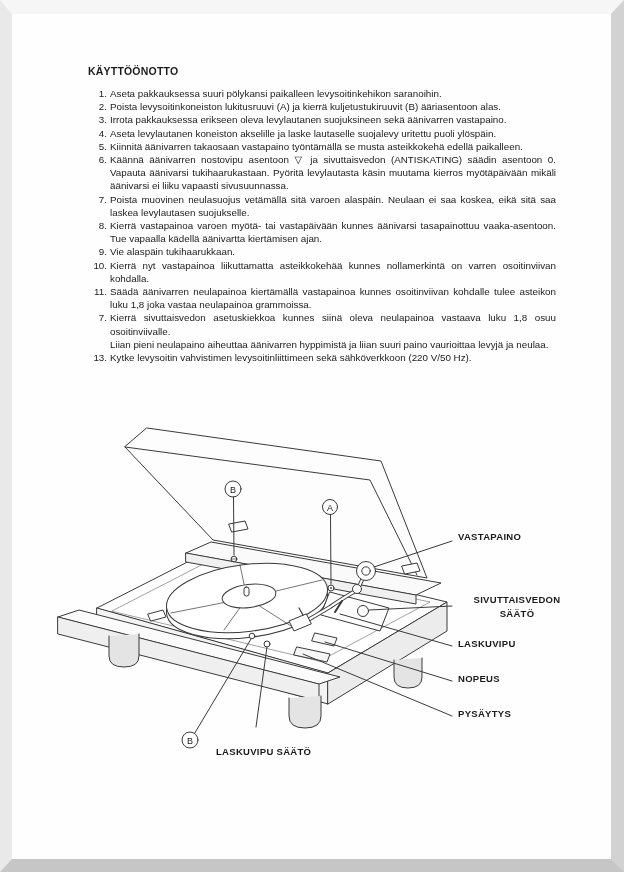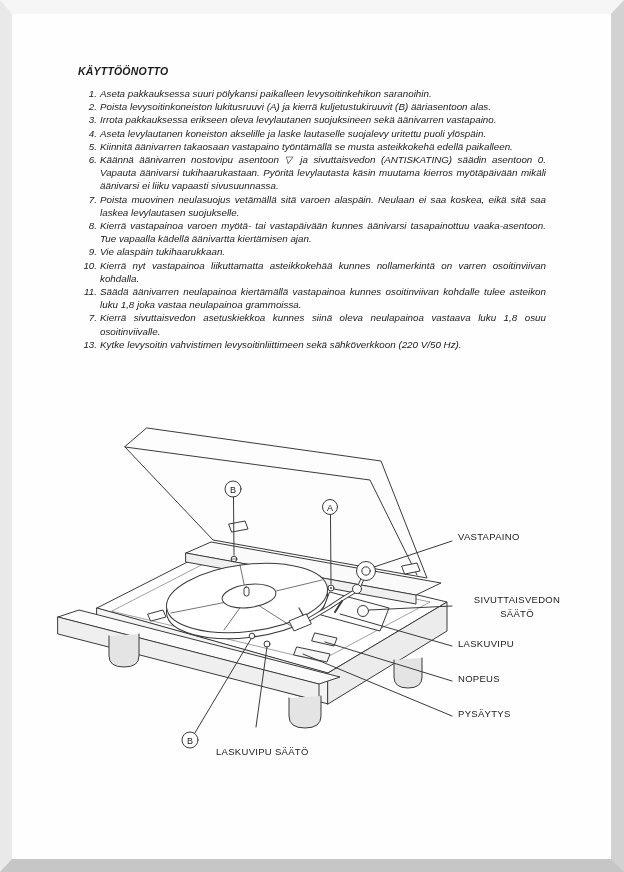--- a/index.html
+++ b/index.html
@@ -7,29 +7,29 @@
     position:relative;width:624px;height:872px;background:#fefefe;overflow:hidden;
     font-family:"Liberation Sans",sans-serif;color:#1a1a1a;
   }
   
   .frame{
     position:absolute;inset:0;box-sizing:border-box;z-index:10;pointer-events:none;
     border-style:solid;border-width:14px 13px 13px 12px;
     border-top-color:#f6f6f6;border-right-color:#d2d2d2;
     border-bottom-color:#c6c6c6;border-left-color:#e9e9e9;
   }
-  .content{position:absolute;left:78px;top:65px;width:468px;z-index:2;font-style:italic;}
+  .content{position:absolute;left:88px;top:65px;width:468px;z-index:2;}
   .doc-title{font-size:10.5px;font-weight:bold;letter-spacing:.2px;line-height:13px;margin:0 0 9px 0;}
   .steps{list-style:none;margin:0;padding:0;font-size:9.8px;line-height:13.2px;}
   .step{position:relative;padding-left:22px;text-align:justify;}
   .step-num{position:absolute;left:0;top:0;width:19px;text-align:right;}
   .diagram{position:absolute;left:0;top:0;z-index:1;}
   .callout-letter{font-family:"Liberation Sans",sans-serif;font-size:9px;fill:#1a1a1a;stroke:none;}
   .dlabel{
-    position:absolute;z-index:2;font-size:9.5px;font-weight:normal;letter-spacing:.3px;
+    position:absolute;z-index:2;font-size:9.5px;font-weight:bold;letter-spacing:.3px;
     line-height:14px;white-space:nowrap;color:#1a1a1a;
   }
   .dlabel.wrap{white-space:normal;width:118px;text-align:center;}
 </style>
 </head>
 <body>
 
 <div class="stage">
 
   <div class="content">
@@ -39,21 +39,21 @@
       <li class="step"><span class="step-num">2.</span><span>Poista levysoitinkoneiston lukitusruuvi (A) ja kierrä kuljetustukiruuvit (B) ääriasentoon alas.</span></li>
       <li class="step"><span class="step-num">3.</span><span>Irrota pakkauksessa erikseen oleva levylautanen suojuksineen sekä äänivarren vastapaino.</span></li>
       <li class="step"><span class="step-num">4.</span><span>Aseta levylautanen koneiston akselille ja laske lautaselle suojalevy uritettu puoli ylöspäin.</span></li>
       <li class="step"><span class="step-num">5.</span><span>Kiinnitä äänivarren takaosaan vastapaino työntämällä se musta asteikkokehä edellä paikalleen.</span></li>
       <li class="step"><span class="step-num">6.</span><span>Käännä äänivarren nostovipu asentoon ▽ ja sivuttaisvedon (ANTISKATING) säädin asentoon 0. Vapauta äänivarsi tukihaarukastaan. Pyöritä levylautasta käsin muutama kierros myötäpäivään mikäli äänivarsi ei liiku vapaasti sivusuunnassa.</span></li>
       <li class="step"><span class="step-num">7.</span><span>Poista muovinen neulasuojus vetämällä sitä varoen alaspäin. Neulaan ei saa koskea, eikä sitä saa laskea levylautasen suojukselle.</span></li>
       <li class="step"><span class="step-num">8.</span><span>Kierrä vastapainoa varoen myötä- tai vastapäivään kunnes äänivarsi tasapainottuu vaaka-asentoon. Tue vapaalla kädellä äänivartta kiertämisen ajan.</span></li>
       <li class="step"><span class="step-num">9.</span><span>Vie alaspäin tukihaarukkaan.</span></li>
       <li class="step"><span class="step-num">10.</span><span>Kierrä nyt vastapainoa liikuttamatta asteikkokehää kunnes nollamerkintä on varren osoitinviivan kohdalla.</span></li>
       <li class="step"><span class="step-num">11.</span><span>Säädä äänivarren neulapainoa kiertämällä vastapainoa kunnes osoitinviivan kohdalle tulee asteikon luku 1,8 joka vastaa neulapainoa grammoissa.</span></li>
-      <li class="step"><span class="step-num">7.</span><span>Kierrä sivuttaisvedon asetuskiekkoa kunnes siinä oleva neulapainoa vastaava luku 1,8 osuu osoitinviivalle.</span></li>
+      <li class="step"><span class="step-num">7.</span><span>Kierrä sivuttaisvedon asetuskiekkoa kunnes siinä oleva neulapainoa vastaava luku 1,8 osuu osoitinviivalle.</span><div>Liian pieni neulapaino aiheuttaa äänivarren hyppimistä ja liian suuri paino vaurioittaa levyjä ja neulaa.</div></li>
       <li class="step"><span class="step-num">13.</span><span>Kytke levysoitin vahvistimen levysoitinliittimeen sekä sähköverkkoon (220 V/50 Hz).</span></li>
     </ol>
   </div>
 
   <svg class="diagram" viewBox="0 0 624 872" width="624" height="872">
     <g stroke="#3a3a3a" stroke-width="1" fill="none" stroke-linejoin="round" stroke-linecap="round">
 
       <g>
         <polygon points="147,428 381,461 427,578 213,540 125,447" fill="#fdfdfd"></polygon>
         <polyline points="125,447 370,480 417,575"></polyline>

